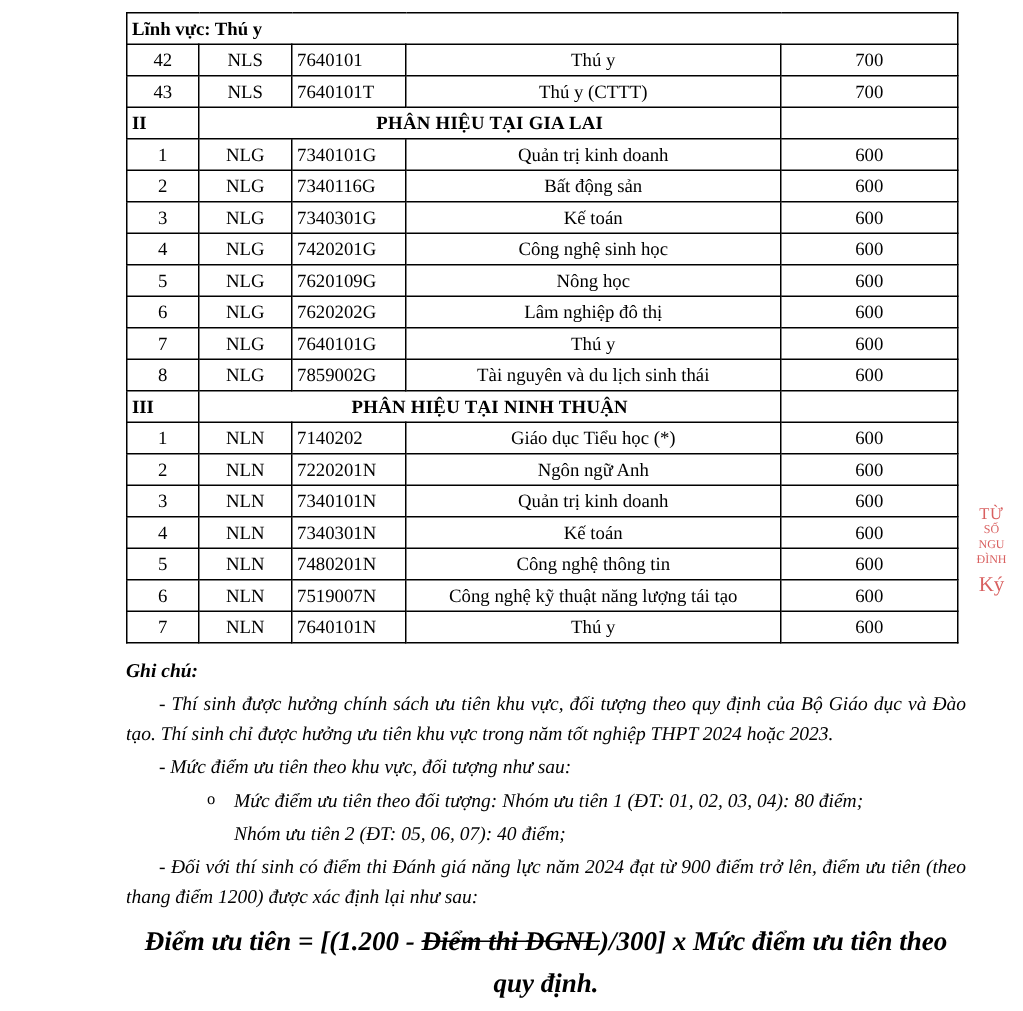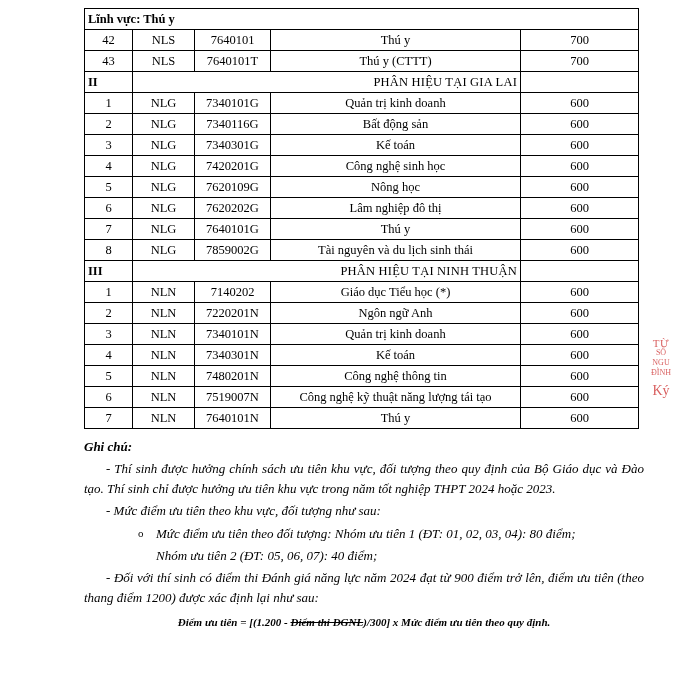--- a/index.html
+++ b/index.html
@@ -35,35 +35,35 @@
     vertical-align: middle;
   }
   col.c-stt { width: 48px; }
   col.c-code { width: 62px; }
   col.c-major { width: 76px; }
   col.c-name { width: 250px; }
   col.c-fee { width: 118px; }
 
   td.stt { text-align: center; }
   td.code { text-align: center; }
-  td.major { text-align: center; padding-left: 6px; }
+  td.major { text-align: left; padding-left: 6px; }
   td.name { text-align: center; padding-left: 6px; }
   td.fee { text-align: center; }
 
   .sec-title {
     font-weight: bold;
     text-align: left;
     padding-left: 6px;
   }
   .sec-head-roman {
     font-weight: bold;
   }
   .sec-head-text {
-    text-align: right;
-    font-weight: normal;
+    text-align: center;
+    font-weight: bold;
     letter-spacing: 0.2px;
   }
 
   .notes {
     margin: 8px 0 0 84px;
     width: 560px;
     font-size: 13px;
     line-height: 1.55;
     font-style: italic;
   }
@@ -90,21 +90,21 @@
     top: 1px;
   }
   .bullet-cont {
     padding-left: 72px;
   }
   .formula {
     text-align: center;
     font-weight: bold;
     font-style: italic;
     margin-top: 6px;
-    font-size: 11px;
+    font-size: 18px;
   }
   .strike {
     text-decoration: line-through;
   }
 
   
   .stamp {
     position: absolute;
     right: 6px;
     top: 330px;

